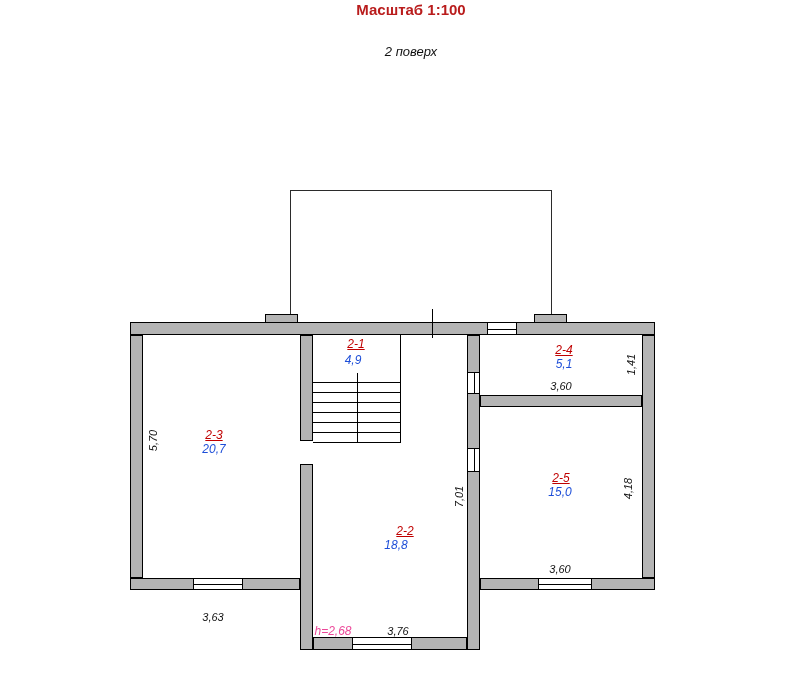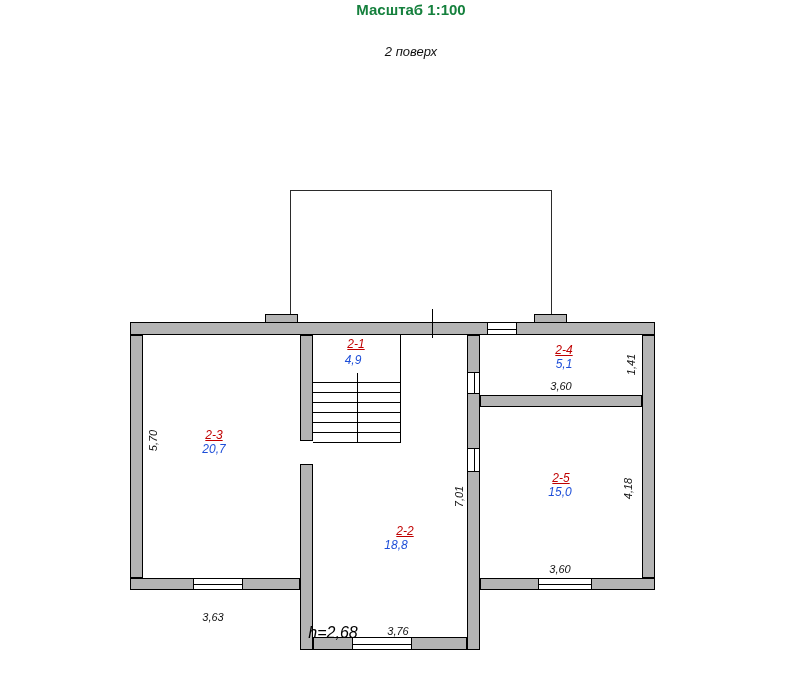--- a/index.html
+++ b/index.html
@@ -3,21 +3,21 @@
 <meta charset="utf-8">
 <style>
   * { margin:0; padding:0; box-sizing:border-box; }
   html,body { background:#ffffff; }
   body {
     width:787px; height:699px; position:relative; overflow:hidden;
     font-family:"Liberation Sans", sans-serif;
   }
   .title {
     position:absolute; left:261px; top:1px; width:300px; text-align:center;
-    font-weight:bold; font-size:15px; color:#15803d; z-index:6;
+    font-weight:bold; font-size:15px; color:#b91c1c; z-index:6;
   }
   .subtitle {
     position:absolute; left:311px; top:44px; width:200px; text-align:center;
     font-style:italic; font-size:13px; color:#111; z-index:6;
   }
   .balcony {
     position:absolute; left:290px; top:190px; width:262px; height:134px;
     border:1px solid #2b2b2b; background:#ffffff; z-index:1;
   }
   .wall { position:absolute; background:#b4b4b4; border:1px solid #000; z-index:2; }
@@ -37,21 +37,21 @@
     position:absolute; left:0; top:38px; width:100%; height:70px;
     background:repeating-linear-gradient(to bottom, transparent 0 9px, #000 9px 10px);
   }
   .flight-divider { position:absolute; left:44px; top:38px; width:1px; height:70px; background:#000; }
   .tick { position:absolute; background:#000; z-index:3; }
   .txt { position:absolute; z-index:5; font-style:italic; text-align:center; white-space:nowrap; }
   .room-id { font-size:12px; color:#c00000; text-decoration:underline; }
   .area { font-size:12px; color:#1d4ed8; }
   .dim { font-size:11px; color:#111111; }
   .vdim { width:44px; height:13px; transform:rotate(-90deg); }
-  .hnote { font-size:16px; color:#000000; }
+  .hnote { font-size:12px; color:#ec4899; }
 </style>
 </head>
 <body>
 
 <div class="title">Масштаб  1:100</div>
 <div class="subtitle">2 поверх</div>
 
 <div>
 
   <div class="balcony"></div>

